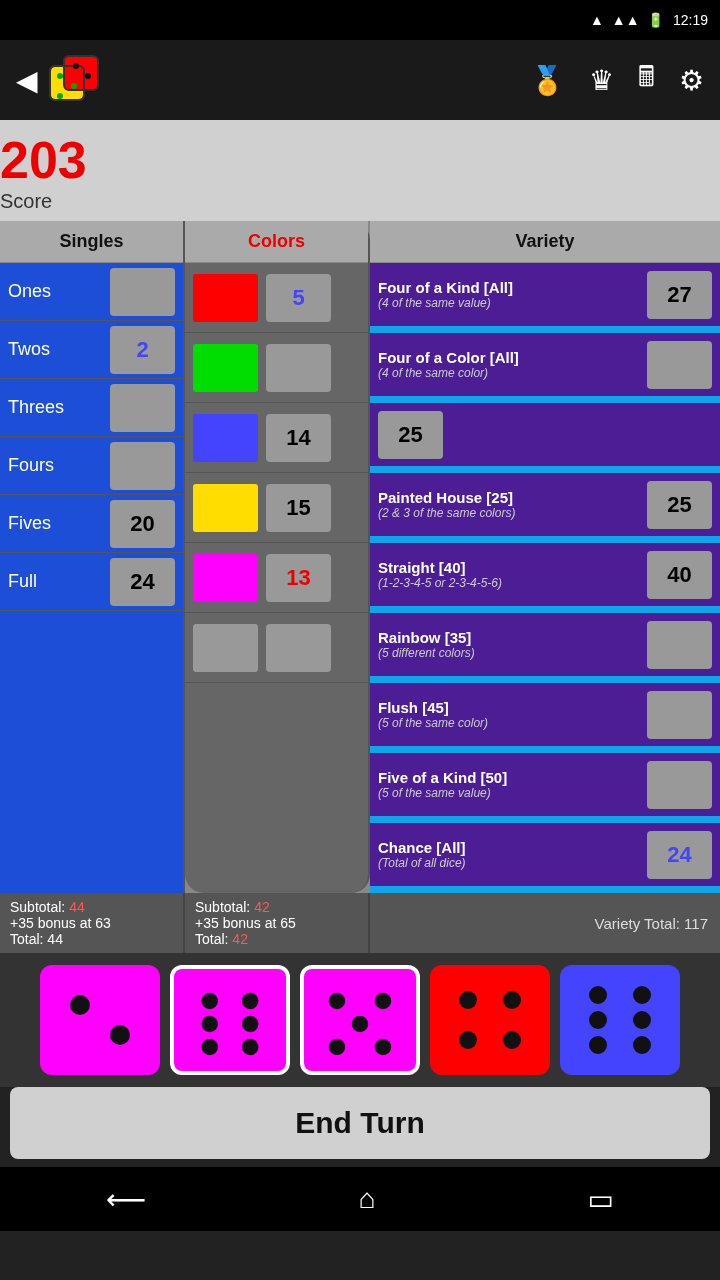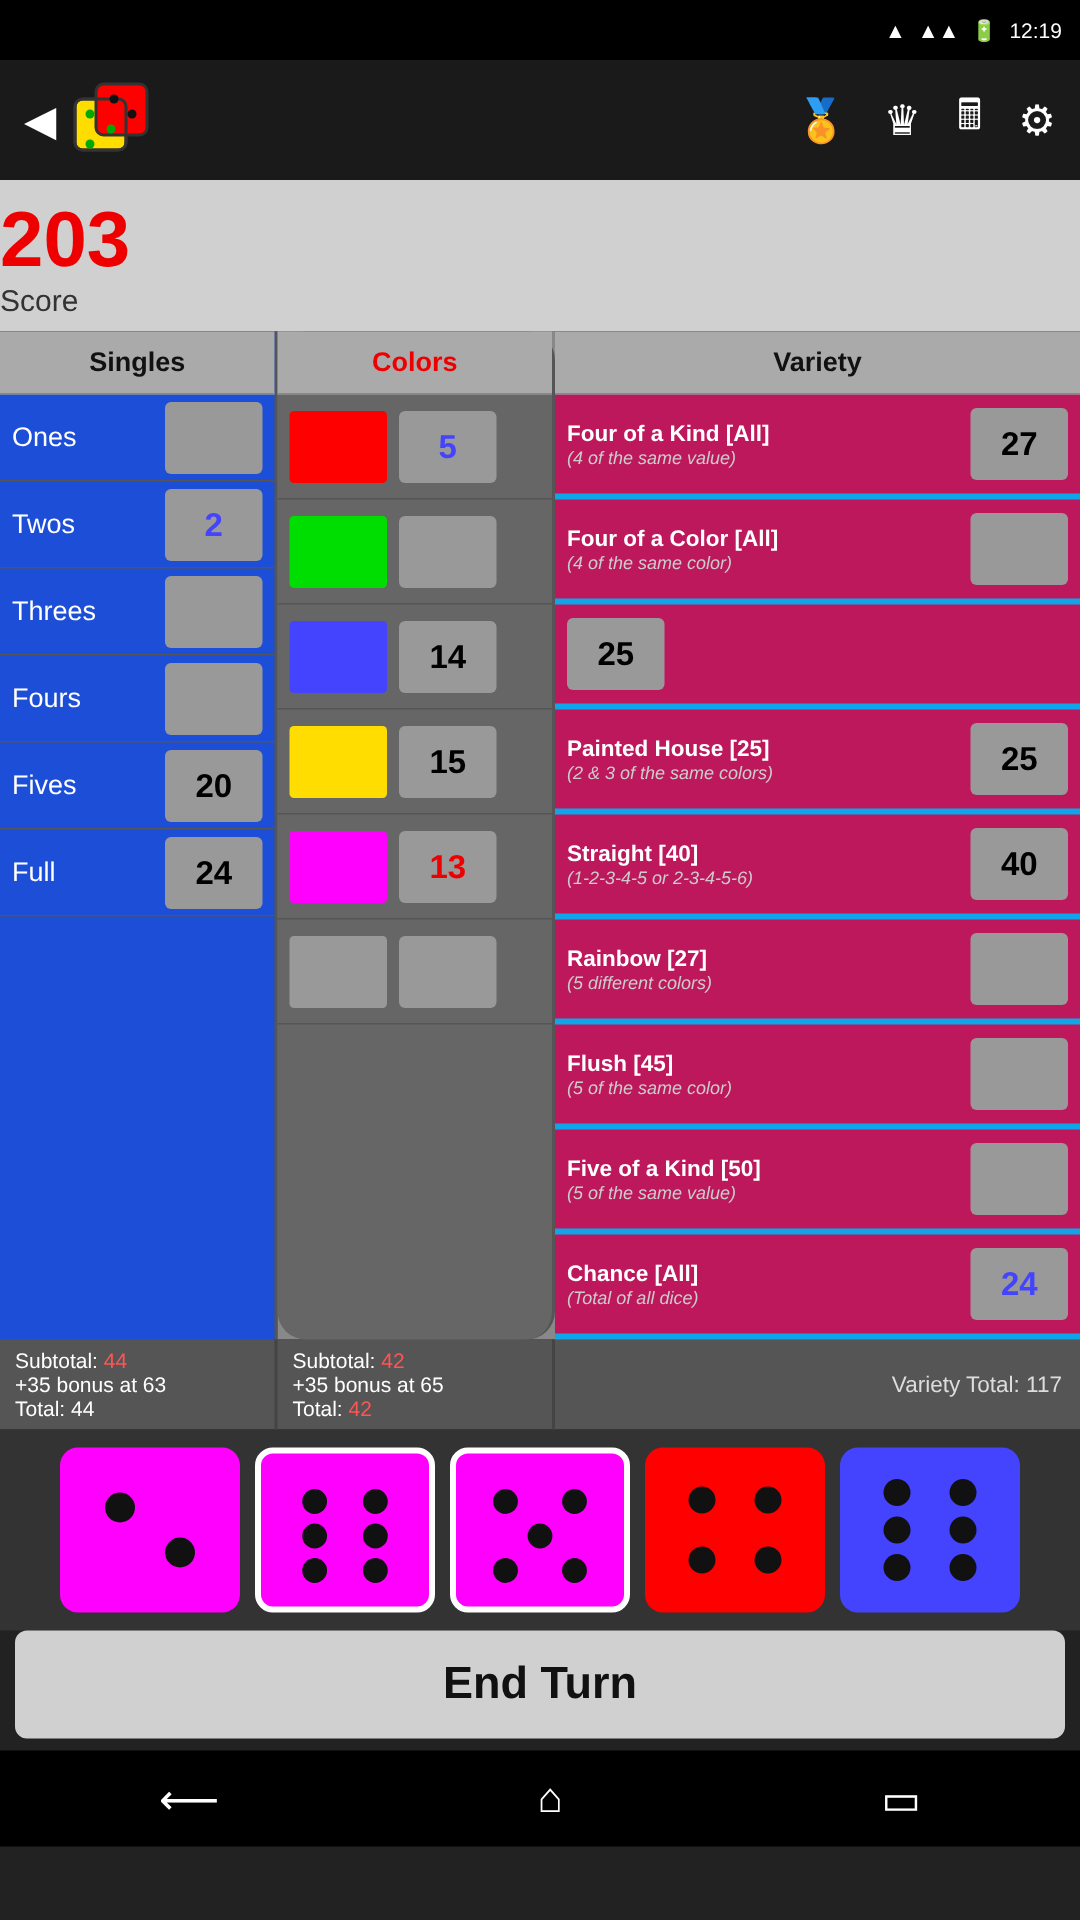--- a/index.html
+++ b/index.html
@@ -161,35 +161,35 @@
       justify-content: center;
       font-size: 22px;
       font-weight: bold;
     }
     .color-box.blue { color: #44f; }
     .color-box.red { color: #e00; }
 
     
     .col-variety {
       flex: 1;
-      background: #be185d;
+      background: #4c1d95;
     }
     .col-variety-header {
       background: #aaa;
       text-align: center;
       font-size: 18px;
       font-weight: bold;
       color: #111;
       padding: 10px 0;
       border-bottom: 1px solid #888;
     }
     .variety-row {
       display: flex;
       align-items: center;
-      border-bottom: 4px solid #0ea5e9;
+      border-bottom: 7px solid #0ea5e9;
       height: 70px;
       padding: 0 8px;
       gap: 8px;
     }
     .variety-text {
       flex: 1;
     }
     .variety-title {
       color: #fff;
       font-size: 15px;
@@ -411,21 +411,21 @@
     </div>
     <div class="variety-row">
       <div class="variety-text">
         <div class="variety-title">Straight [40]</div>
         <div class="variety-sub">(1-2-3-4-5 or 2-3-4-5-6)</div>
       </div>
       <div class="variety-box">40</div>
     </div>
     <div class="variety-row">
       <div class="variety-text">
-        <div class="variety-title">Rainbow [27]</div>
+        <div class="variety-title">Rainbow [35]</div>
         <div class="variety-sub">(5 different colors)</div>
       </div>
       <div class="variety-box"></div>
     </div>
     <div class="variety-row">
       <div class="variety-text">
         <div class="variety-title">Flush [45]</div>
         <div class="variety-sub">(5 of the same color)</div>
       </div>
       <div class="variety-box"></div>

